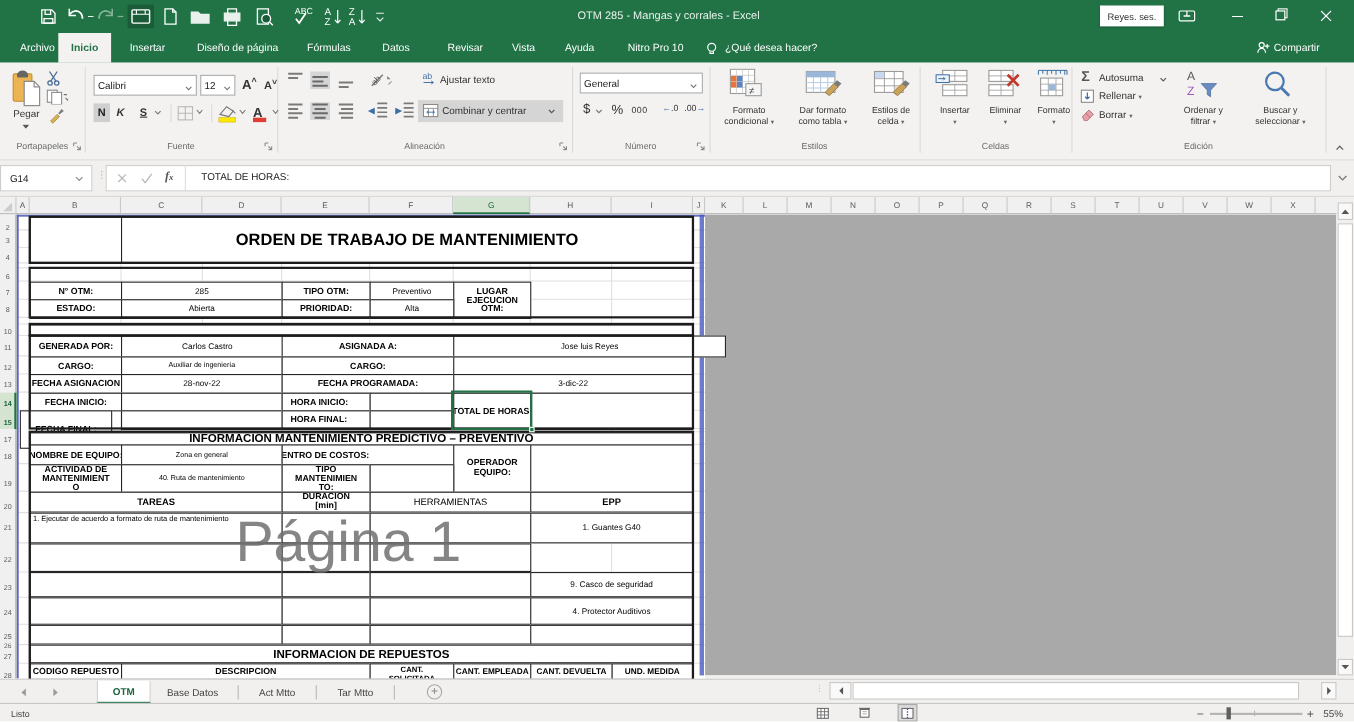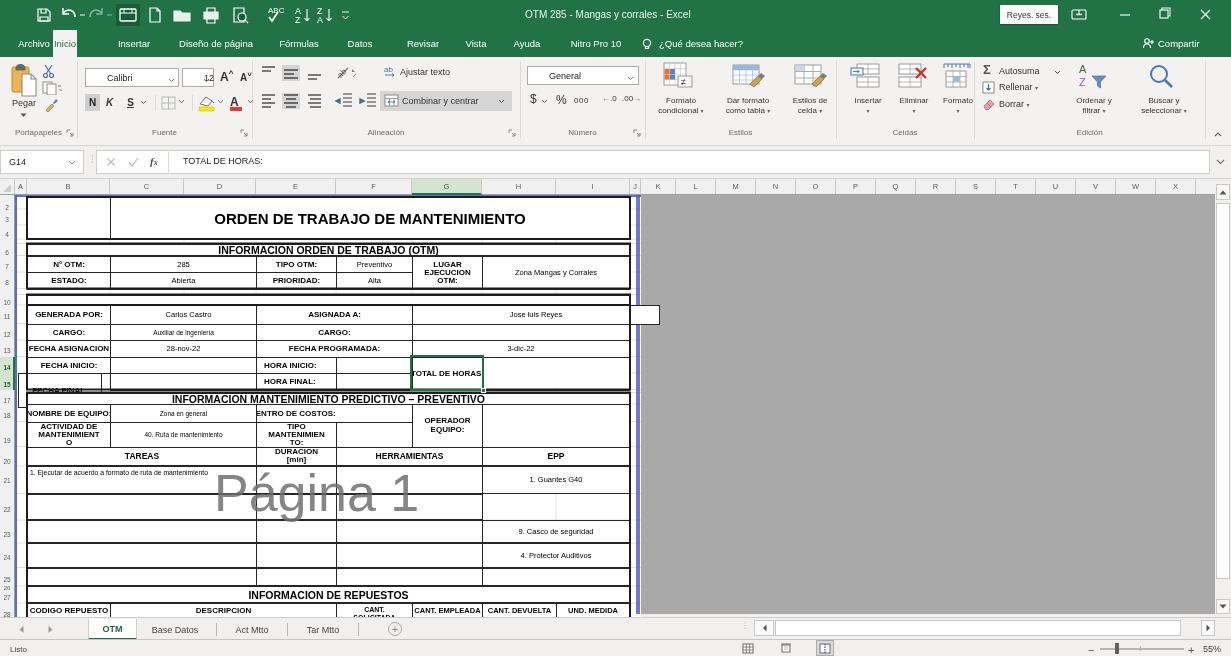--- a/index.html
+++ b/index.html
@@ -9,21 +9,21 @@
 .ab{position:absolute}
 .fx{display:flex;align-items:center;justify-content:center}
 
 #titlebar{position:absolute;left:0;top:0;width:1231px;height:30px;background:#217346;color:#fff}
 #tabsrow{position:absolute;left:0;top:30px;width:1231px;height:27px;background:#217346;color:#fff}
 .rtab{position:absolute;top:0;height:27px;display:flex;align-items:center;justify-content:center;font-size:9.5px;color:#fff}
 #ribbon{position:absolute;left:0;top:57px;width:1231px;height:89px;background:#f3f2f1;border-bottom:1px solid #d8d6d4}
 .gsep{position:absolute;top:4px;height:78px;width:1px;background:#dcdad8}
 .glbl{position:absolute;top:71px;font-size:8px;color:#6a6a6a;text-align:center}
 .btxt{font-size:8px;color:#333;text-align:center;line-height:9.5px}
-.combo{position:absolute;background:#fff;border:1px solid #ababab;font-size:9px;color:#222;display:flex;align-items:center;padding-left:21px}
+.combo{position:absolute;background:#fff;border:1px solid #ababab;font-size:9px;color:#222;display:flex;align-items:center;padding-left:3px}
 
 #fbar{position:absolute;left:0;top:146px;width:1231px;height:33px;background:#f1f0ef;border-bottom:1px solid #d6d4d2}
 
 #colhdr{position:absolute;left:0;top:179px;width:1231px;height:16px;background:#f0f0f0;border-bottom:1px solid #9f9f9f}
 .chd{position:absolute;top:0;height:15px;font-size:7.5px;color:#5c5c5c;display:flex;align-items:center;justify-content:center;border-right:1px solid #c9c9c9}
 
 #grid{position:absolute;left:0;top:195px;width:1231px;height:422px;background:#fff;overflow:hidden}
 #rowhdr{position:absolute;left:0;top:0;width:15px;height:422px;background:#f0f0f0;border-right:1px solid #9f9f9f}
 .rhd{position:absolute;left:0;width:14px;font-size:6.5px;color:#5c5c5c;display:flex;align-items:center;justify-content:center}
 .cell{position:absolute;border:1px solid #262626;background:#fff;display:flex;align-items:center;justify-content:center;overflow:hidden;text-align:center;color:#000}
@@ -91,21 +91,21 @@
       <path d="M50 9h10"></path>
       <rect x="90" y="4" width="8" height="8"></rect>
           <path d="M92 4v-2h8v8h-2" opacity=".9"></path>
       <path d="M131 4l9 9M140 4l-9 9"></path>
     </g>
   </svg>
 </div>
 
 <div id="tabsrow">
   <div class="rtab" style="left:8px;width:52px">Archivo</div>
-  <div class="rtab" style="left:53px;width:24px;background:#f3f2f1;color:#217346;font-weight:normal">Inicio</div>
+  <div class="rtab" style="left:53px;width:48px;background:#f3f2f1;color:#217346;font-weight:bold">Inicio</div>
   <div class="rtab" style="left:108px;width:52px">Insertar</div>
   <div class="rtab" style="left:170px;width:92px">Diseño de página</div>
   <div class="rtab" style="left:270px;width:58px">Fórmulas</div>
   <div class="rtab" style="left:340px;width:40px">Datos</div>
   <div class="rtab" style="left:399px;width:48px">Revisar</div>
   <div class="rtab" style="left:458px;width:36px">Vista</div>
   <div class="rtab" style="left:506px;width:42px">Ayuda</div>
   <div class="rtab" style="left:560px;width:72px">Nitro Pro 10</div>
 
   <svg class="ab" style="left:640px;top:7px" width="14" height="14" viewBox="0 0 14 14">
@@ -453,28 +453,26 @@
   <div class="ab" style="left:636px;top:0;width:4px;height:419px;background:#4a59be;opacity:.8"></div>
 
   <div class="ab" style="left:641px;top:0;width:574px;height:418.5px;background:#a9a9a9"></div>
   <div class="ab" style="left:641px;top:418.5px;width:574px;height:4px;background:#f1f0ef"></div>
 
   <div class="ab" style="left:1215px;top:0;width:16px;height:422px;background:#f1f0ef"></div>
 
   <div class="cell" style="left:27px;top:2px;width:84px;height:42px"></div>
   <div class="cell" style="left:110px;top:2px;width:520px;height:42px;font-weight:bold;font-size:15px">ORDEN DE TRABAJO DE MANTENIMIENTO</div>
 
-  <div class="cell bar" style="left:27px;top:48.5px;width:603px;height:12px">INFORMACION ORDEN DE TRABAJO (OTM)</div>
 
   <div class="cell l7" style="left:27px;top:60.5px;width:84px;height:17.5px">N° OTM:</div>
   <div class="cell v65" style="left:110px;top:60.5px;width:147px;height:17.5px">285</div>
   <div class="cell l7" style="left:256px;top:60.5px;width:81px;height:17.5px">TIPO OTM:</div>
   <div class="cell v65" style="left:336px;top:60.5px;width:77px;height:17.5px">Preventivo</div>
   <div class="cell l7" style="left:412px;top:60.5px;width:71px;height:34px;line-height:8px">LUGAR<br>EJECUCION<br>OTM:</div>
-  <div class="cell v65" style="left:482px;top:60.5px;width:148px;height:34px">Zona Mangas y Corrales</div>
 
   <div class="cell l7" style="left:27px;top:77px;width:84px;height:17.5px">ESTADO:</div>
   <div class="cell v65" style="left:110px;top:77px;width:147px;height:17.5px">Abierta</div>
   <div class="cell l7" style="left:256px;top:77px;width:81px;height:17.5px">PRIORIDAD:</div>
   <div class="cell v65" style="left:336px;top:77px;width:77px;height:17.5px">Alta</div>
 
   <div class="cell" style="left:27px;top:99.5px;width:603px;height:11.5px"></div>
 
   <div class="cell l7" style="left:27px;top:110px;width:84px;height:19.5px">GENERADA POR:</div>
   <div class="cell v65" style="left:110px;top:110px;width:157px;height:19.5px">Carlos Castro</div>
@@ -518,21 +516,21 @@
   <div class="cell l7" style="left:412px;top:209px;width:71px;height:43.5px;line-height:8.5px">OPERADOR<br>EQUIPO:</div>
   <div class="cell" style="left:482px;top:209px;width:148px;height:43.5px"></div>
 
   <div class="cell l7" style="left:27px;top:226.5px;width:84px;height:26px;line-height:8px">ACTIVIDAD DE<br>MANTENIMIENT<br>O</div>
   <div class="cell v58" style="left:110px;top:226.5px;width:147px;height:26px">40. Ruta de mantenimiento</div>
   <div class="cell l7" style="left:256px;top:226.5px;width:81px;height:26px;line-height:8px">TIPO<br>MANTENIMIEN<br>TO:</div>
   <div class="cell" style="left:336px;top:226.5px;width:77px;height:26px"></div>
 
   <div class="cell" style="left:27px;top:251.5px;width:230px;height:19.5px;font-weight:bold;font-size:8.5px">TAREAS</div>
   <div class="cell l7" style="left:256px;top:251.5px;width:81px;height:19.5px;line-height:8px">DURACION<br>[min]</div>
-  <div class="cell" style="left:336px;top:251.5px;width:147px;height:19.5px;font-weight:bold;font-size:8.5px">HERRAMIENTAS</div>
+  <div class="cell" style="left:336px;top:251.5px;width:147px;height:19.5px;font-weight:normal;font-size:8.5px">HERRAMIENTAS</div>
   <div class="cell" style="left:482px;top:251.5px;width:148px;height:19.5px;font-weight:bold;font-size:8.5px">EPP</div>
 
   <div class="cell" style="left:27px;top:271px;width:230px;height:27.5px;justify-content:flex-start;align-items:flex-start;padding:2px 0 0 2px;text-align:left;font-size:6.8px">1. Ejecutar de acuerdo a formato de ruta de mantenimiento</div>
   <div class="cell" style="left:256px;top:271px;width:81px;height:27.5px"></div>
   <div class="cell" style="left:336px;top:271px;width:147px;height:27.5px"></div>
   <div class="cell v65" style="left:482px;top:271px;width:148px;height:27.5px">1. Guantes G40</div>
   <div class="cell" style="left:27px;top:298.5px;width:230px;height:26.5px"></div>
   <div class="cell" style="left:256px;top:298.5px;width:81px;height:26.5px"></div>
   <div class="cell" style="left:336px;top:298.5px;width:147px;height:26.5px"></div>
   <div class="cell" style="left:27px;top:325px;width:230px;height:23px"></div>

